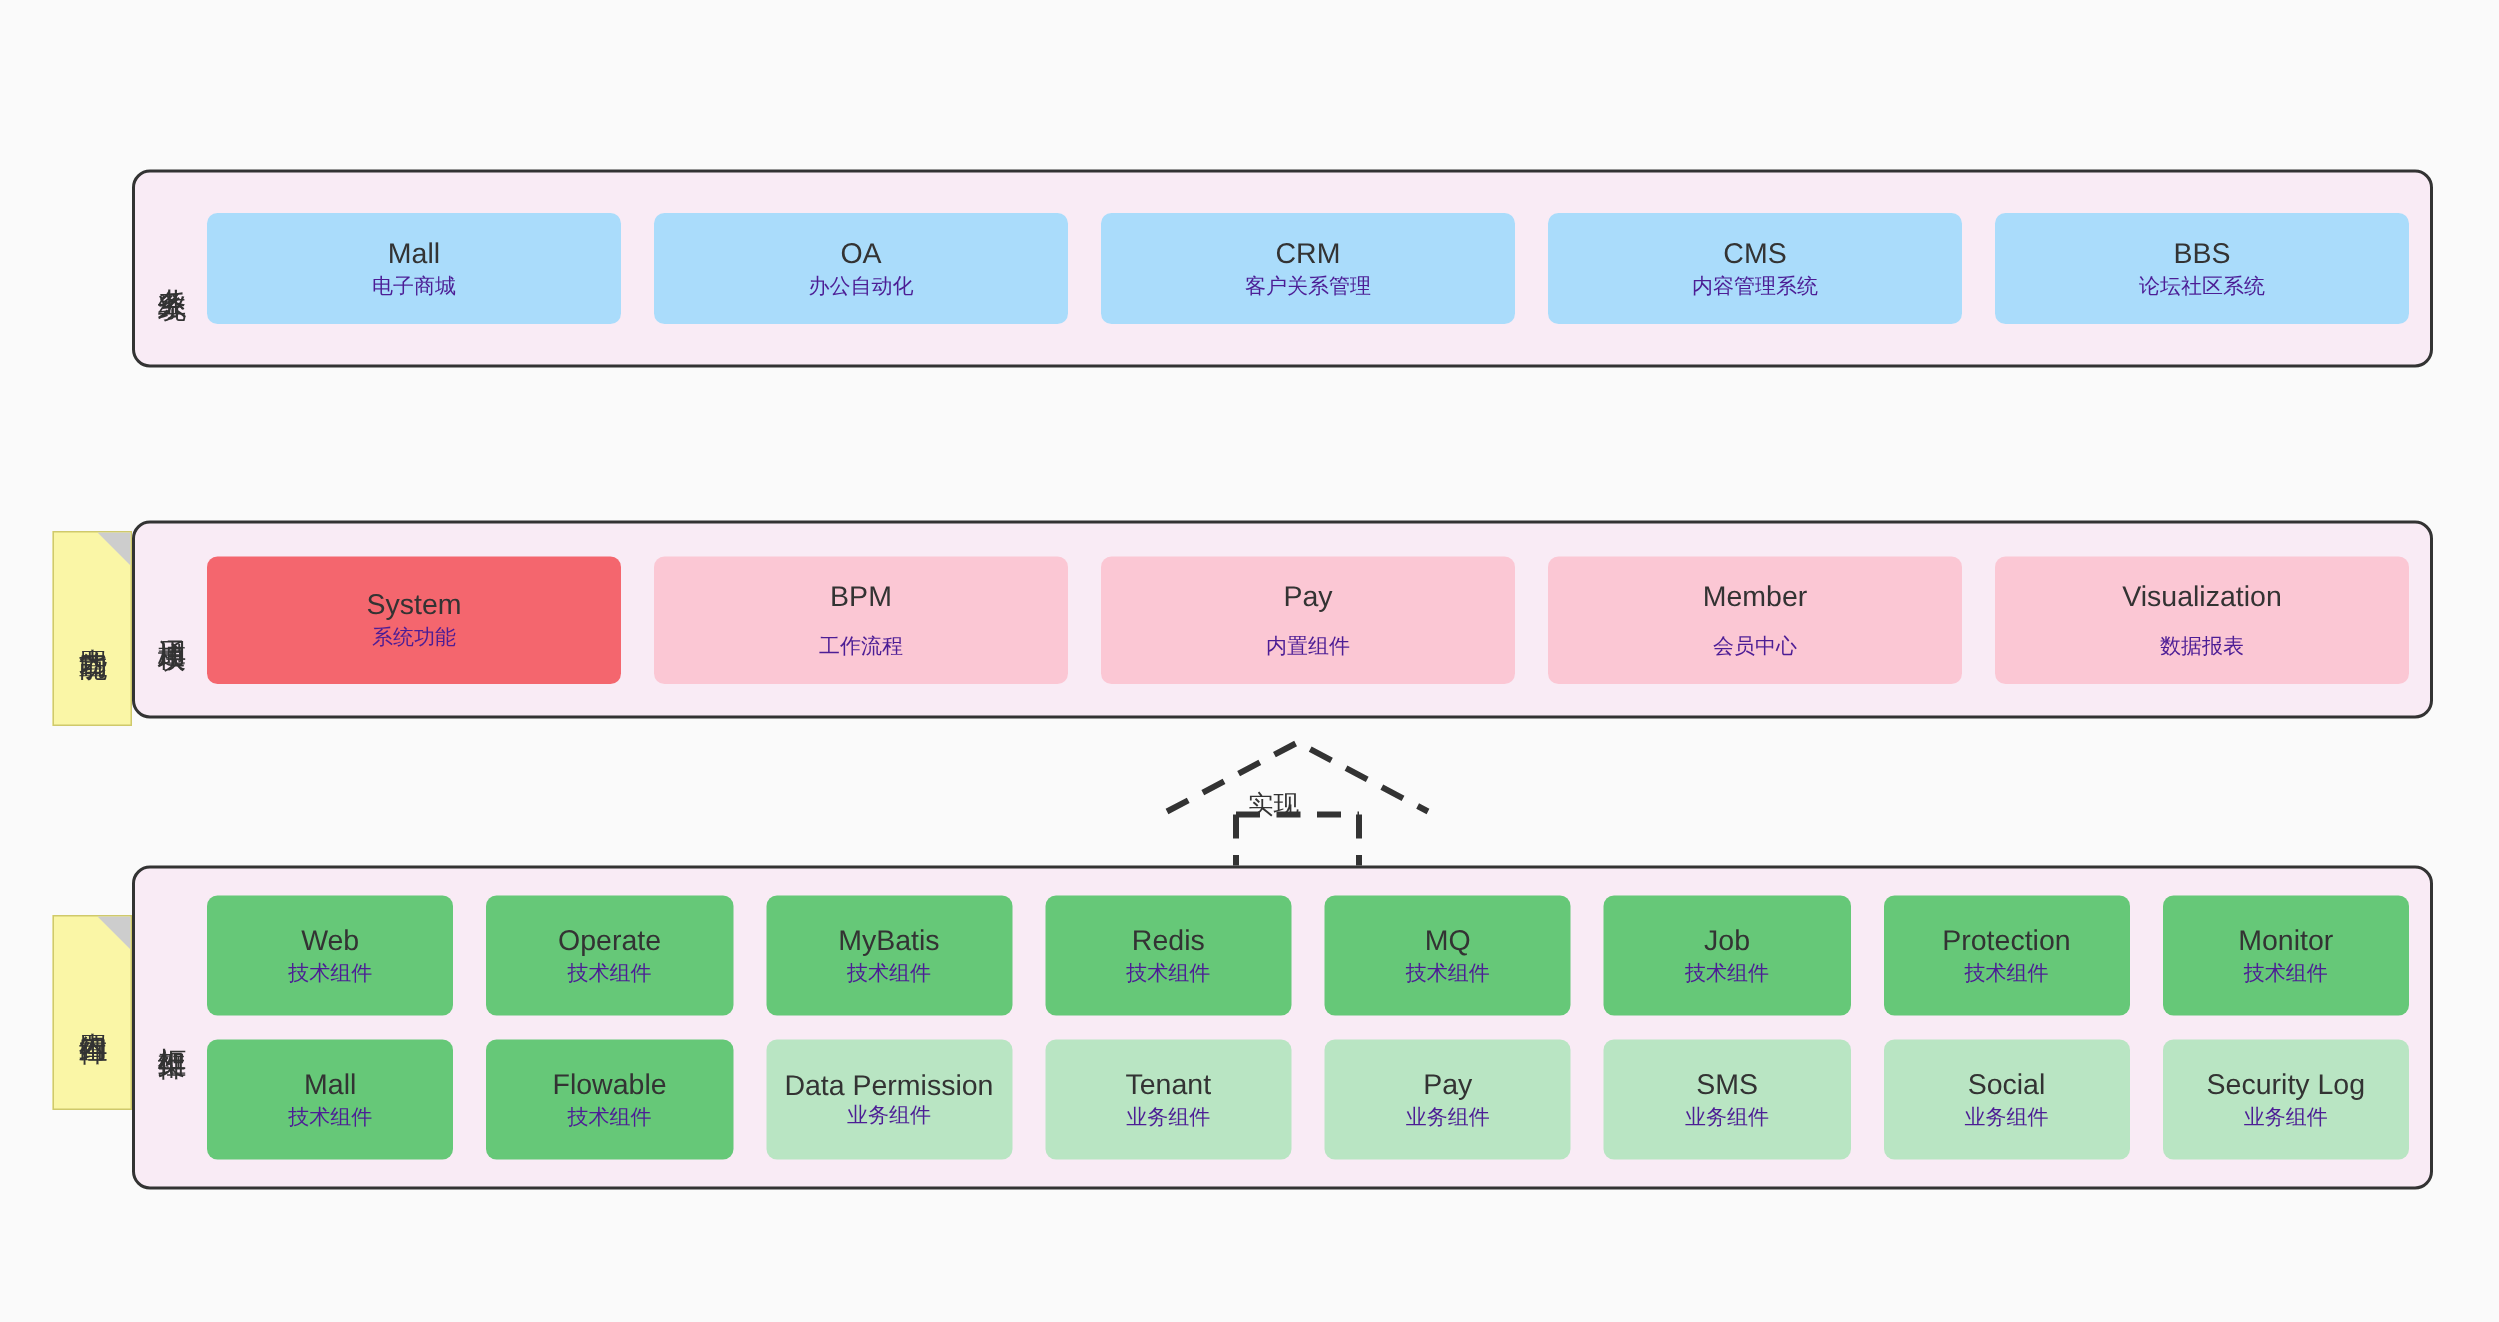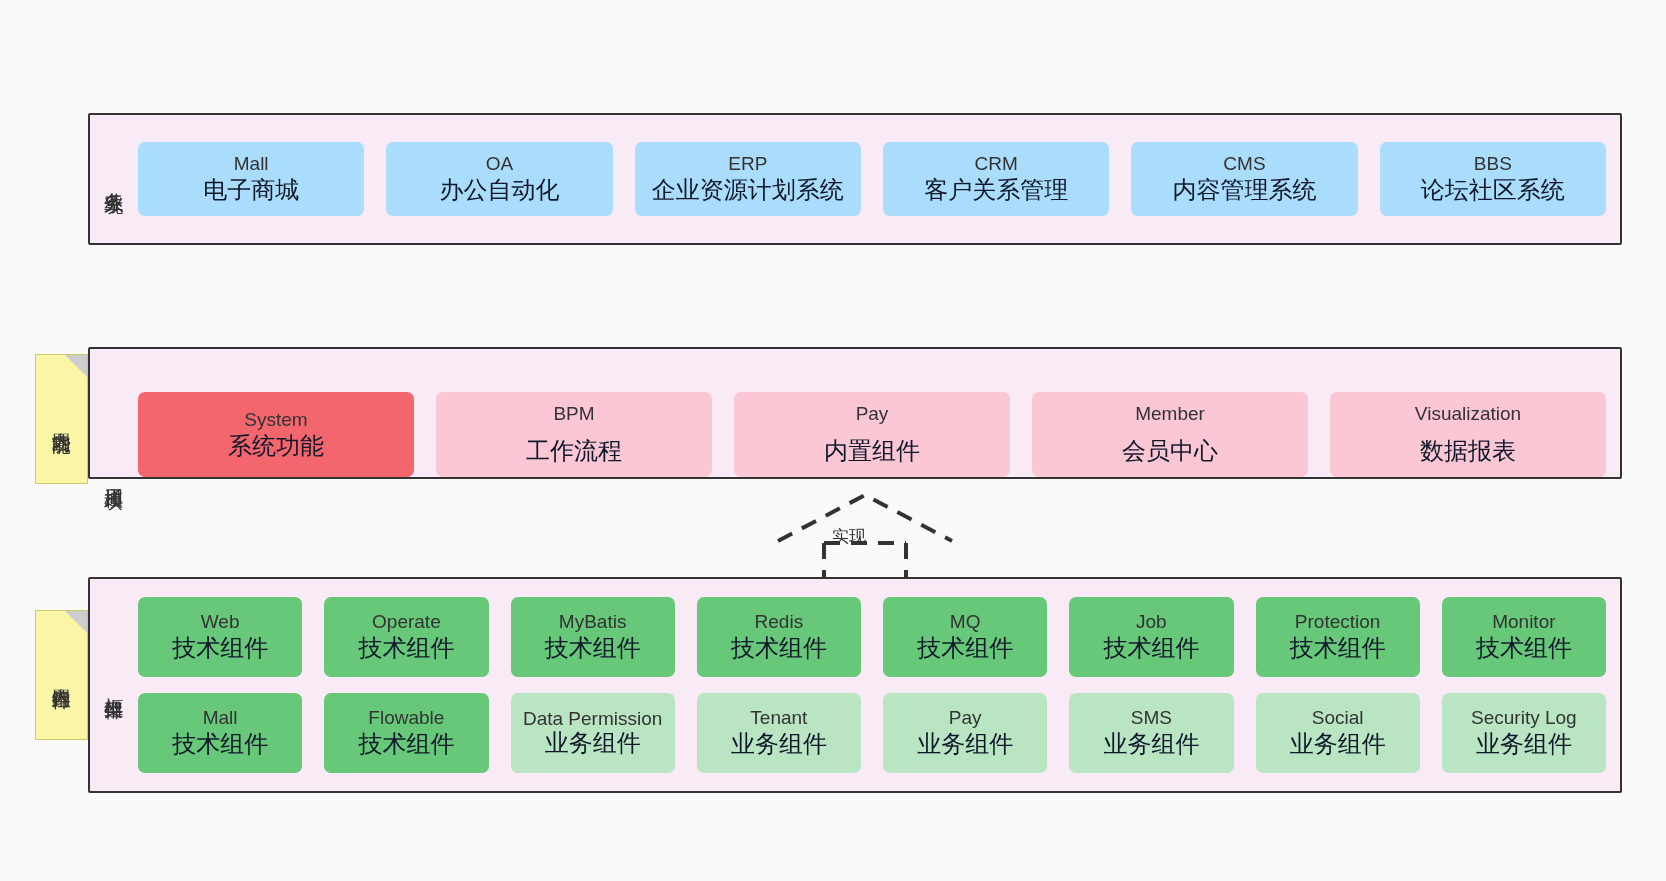--- a/index.html
+++ b/index.html
@@ -9,21 +9,21 @@
     font-family:"Liberation Sans","DejaVu Sans",sans-serif;
     color:#333;overflow:hidden;position:relative;
   }
   .canvas{position:absolute;inset:0;}
 
   
   .tier{
     position:absolute;
     background:#f9ebf5;
     border:2px solid #333;
-    border-radius:2px;
+    border-radius:12px;
     box-sizing:border-box;
     display:flex;align-items:stretch;
   }
   .tier-label{
     width:48px;flex:0 0 48px;
     display:flex;align-items:center;justify-content:center;
     font-size:19px;line-height:1.12;color:#333;
     writing-mode:vertical-rl;
     text-orientation:upright;
     letter-spacing:1px;
@@ -39,35 +39,35 @@
     flex:1;border-radius:7px;
     display:flex;flex-direction:column;
     align-items:center;justify-content:center;
     text-align:center;
     line-height:1.2;
     box-sizing:border-box;
     padding:4px 6px;
     overflow:hidden;
   }
   .card .t{font-size:19px;color:#333;}
-  .card .s{font-size:24px;color:#0f172a;}
+  .card .s{font-size:14px;color:#4c1d95;}
   .card .t.wrap{line-height:1.12;}
 
   .c-blue{background:#aadcfb;}
   .c-red{background:#f4666e;}
   .c-pink{background:#fbc7d4;gap:11px;}
   .c-green{background:#66c878;}
   .c-lgreen{background:#b9e5c3;}
 
   
   #tier-business{left:88px;top:113px;width:1534px;height:132px;}
   #tier-business .tier-body{padding-left:0;}
   #tier-business .card{height:74px;}
 
-  #tier-module{left:88px;top:347px;width:1534px;height:132px;align-items:flex-end;}
+  #tier-module{left:88px;top:347px;width:1534px;height:132px;}
   #tier-module .card{height:85px;}
 
   #tier-framework{left:88px;top:577px;width:1534px;height:216px;}
   #tier-framework .card{height:80px;}
 
   
   .note{
     position:absolute;
     background:#faf6a6;
     border:1px solid #cfc96b;
@@ -113,24 +113,20 @@
       <div class="row">
         <div class="card c-blue">
           <div class="t">Mall</div>
           <div class="s">电子商城</div>
         </div>
         <div class="card c-blue">
           <div class="t">OA</div>
           <div class="s">办公自动化</div>
         </div>
         <div class="card c-blue">
-          <div class="t">ERP</div>
-          <div class="s">企业资源计划系统</div>
-        </div>
-        <div class="card c-blue">
           <div class="t">CRM</div>
           <div class="s">客户关系管理</div>
         </div>
         <div class="card c-blue">
           <div class="t">CMS</div>
           <div class="s">内容管理系统</div>
         </div>
         <div class="card c-blue">
           <div class="t">BBS</div>
           <div class="s">论坛社区系统</div>

